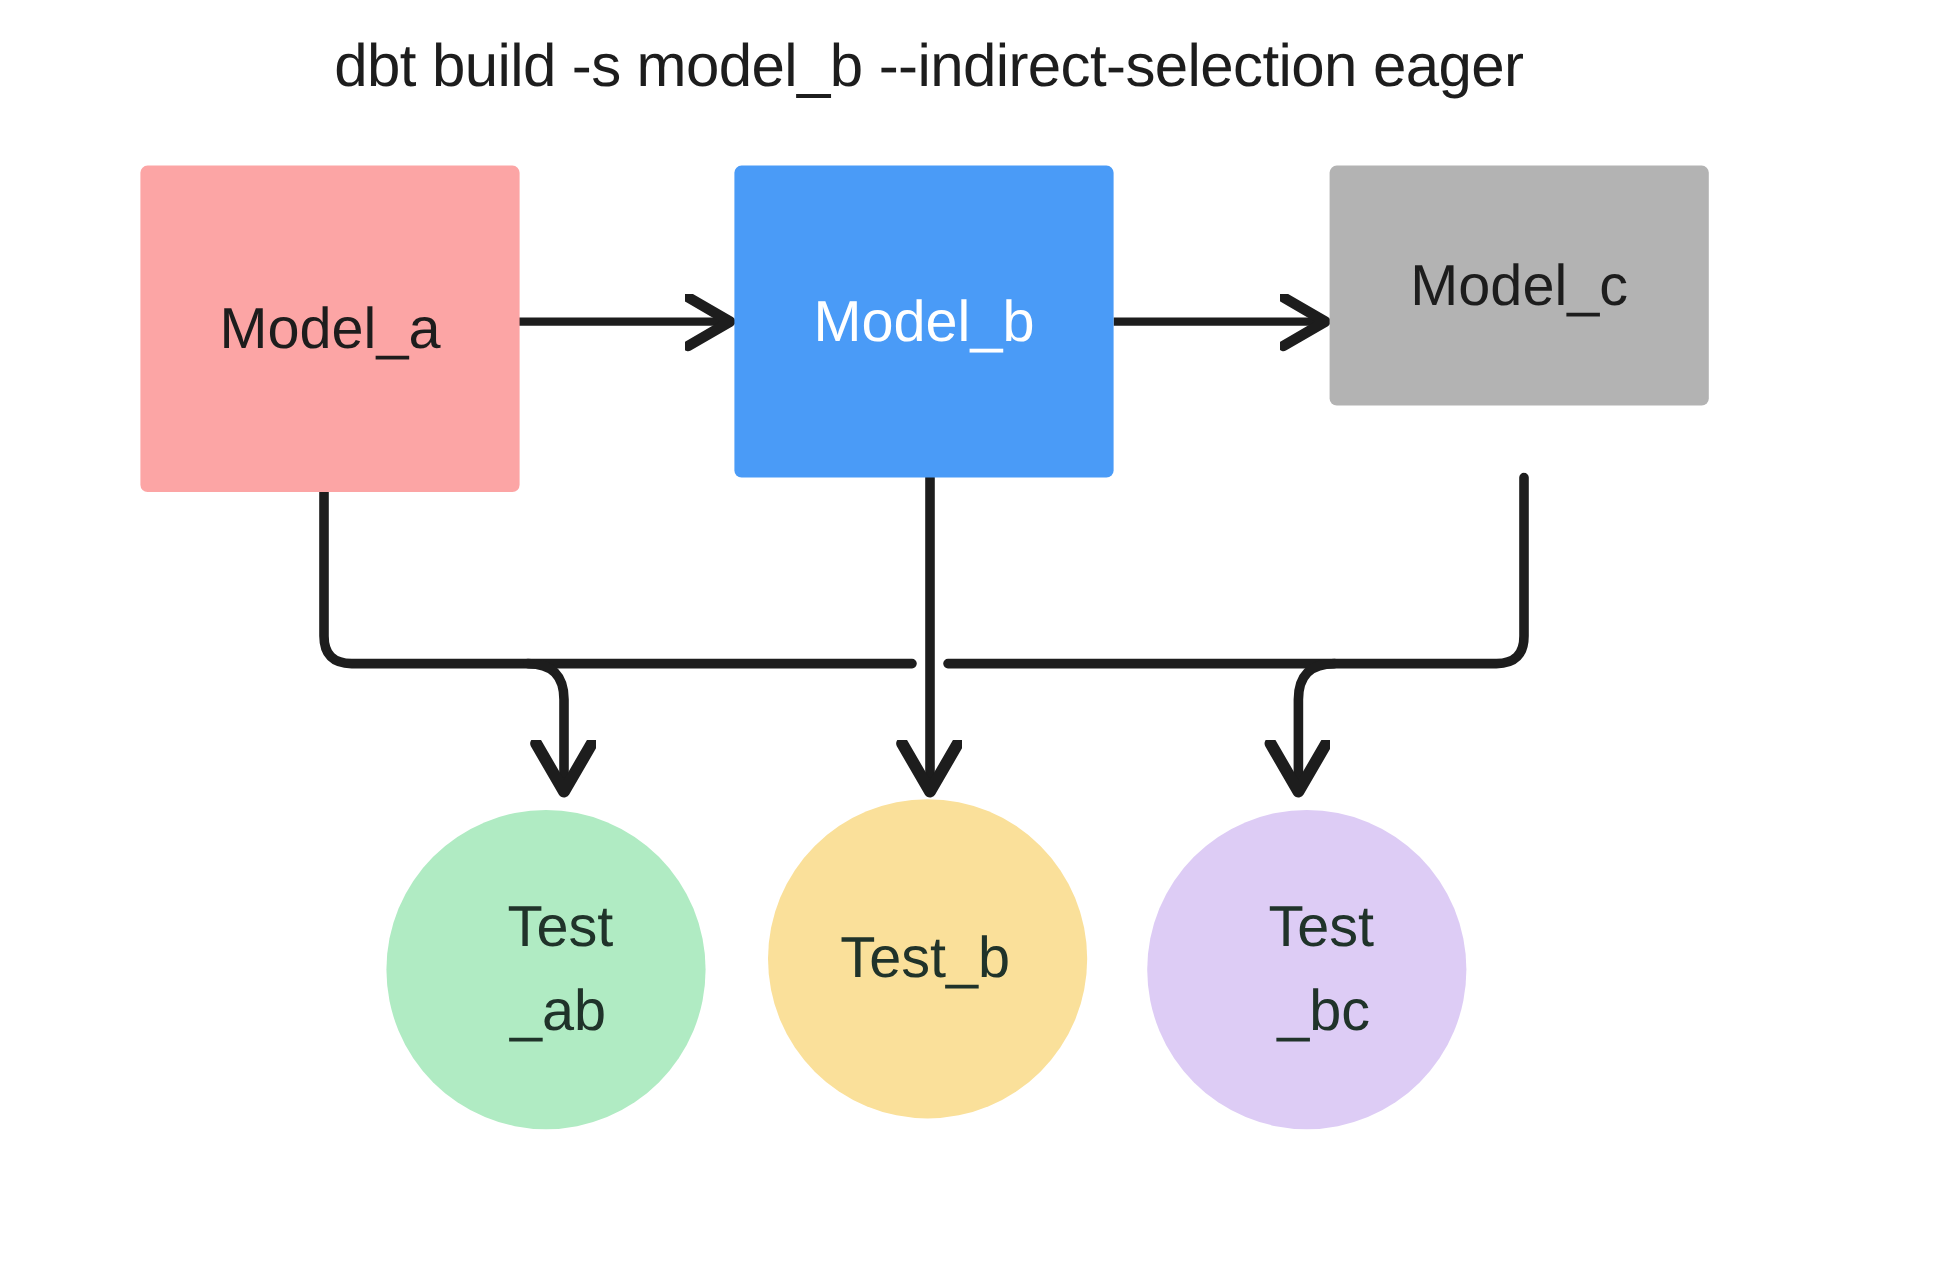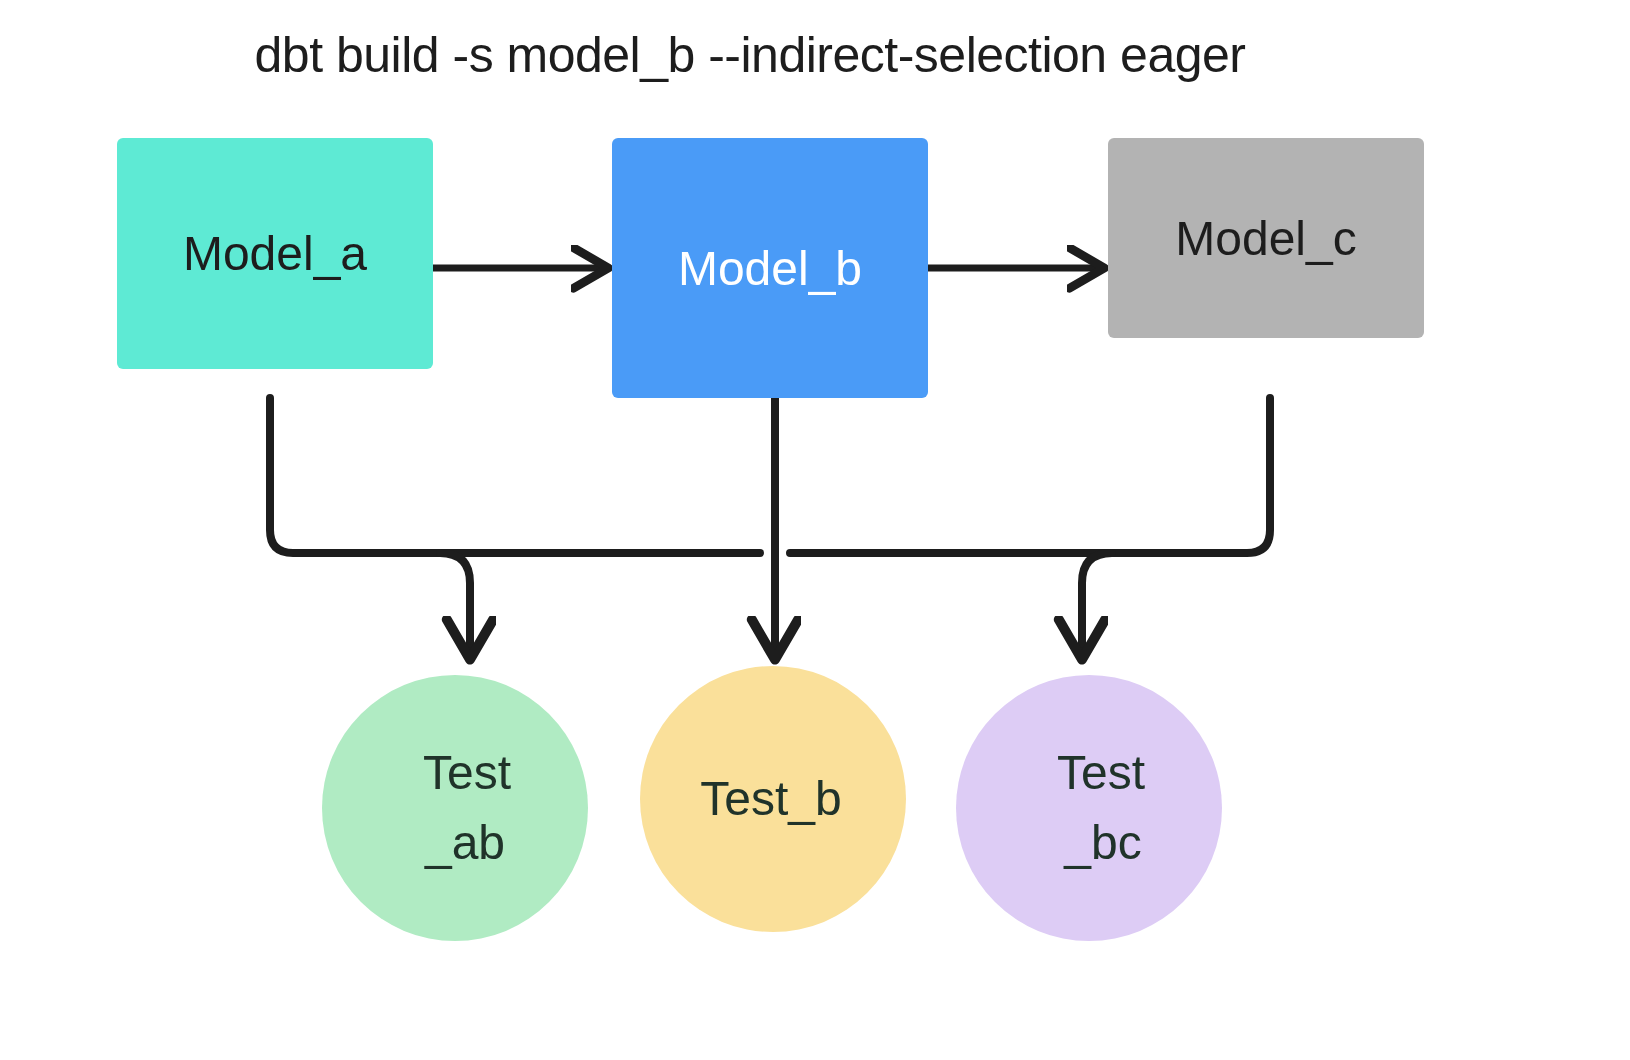--- a/index.html
+++ b/index.html
@@ -29,20 +29,21 @@
     position: absolute;
     left: 0;
     top: 26px;
     width: 1500px;
     text-align: center;
     font-size: 50px;
     font-family: "Liberation Sans", sans-serif;
     color: #1d1d1d;
     letter-spacing: -0.5px;
     white-space: nowrap;
+    padding-left: 24px;
   }
   .node-box {
     position: absolute;
     border-radius: 6px;
     box-sizing: border-box;
     display: flex;
     align-items: center;
     justify-content: center;
     font-size: 48px;
     font-family: "Liberation Sans", sans-serif;
@@ -101,21 +102,21 @@
 
     <g>
       <path d="M775,398 L775,650" fill="none" stroke="#1d1d1d" stroke-width="8" stroke-linecap="round" marker-end="url(#arrowhead)"></path>
     </g>
 
     <g>
       <path d="M1112,553 Q1082,553 1082,583 L1082,650" fill="none" stroke="#1d1d1d" stroke-width="8" stroke-linecap="round" stroke-linejoin="round" marker-end="url(#arrowhead)"></path>
     </g>
   </svg>
 
-  <div class="node-box" style="left:117px; top:138px; width:316px; height:231px; background:#5eead4; color:#1d1d1d;">
+  <div class="node-box" style="left:117px; top:138px; width:316px; height:272px; background:#fca5a5; color:#1d1d1d;">
     <span>Model_a</span>
   </div>
 
   <div class="node-box" style="left:612px; top:138px; width:316px; height:260px; background:#4a9bf7; color:#ffffff;">
     <span>Model_b</span>
   </div>
 
   <div class="node-box" style="left:1108px; top:138px; width:316px; height:200px; background:#b3b3b3; color:#1d1d1d;">
     <span>Model_c</span>
   </div>

